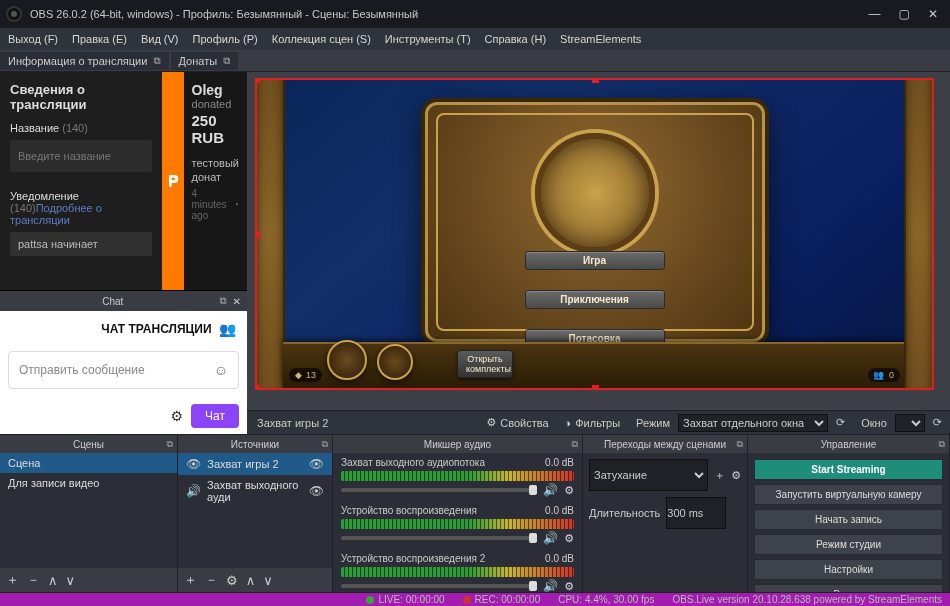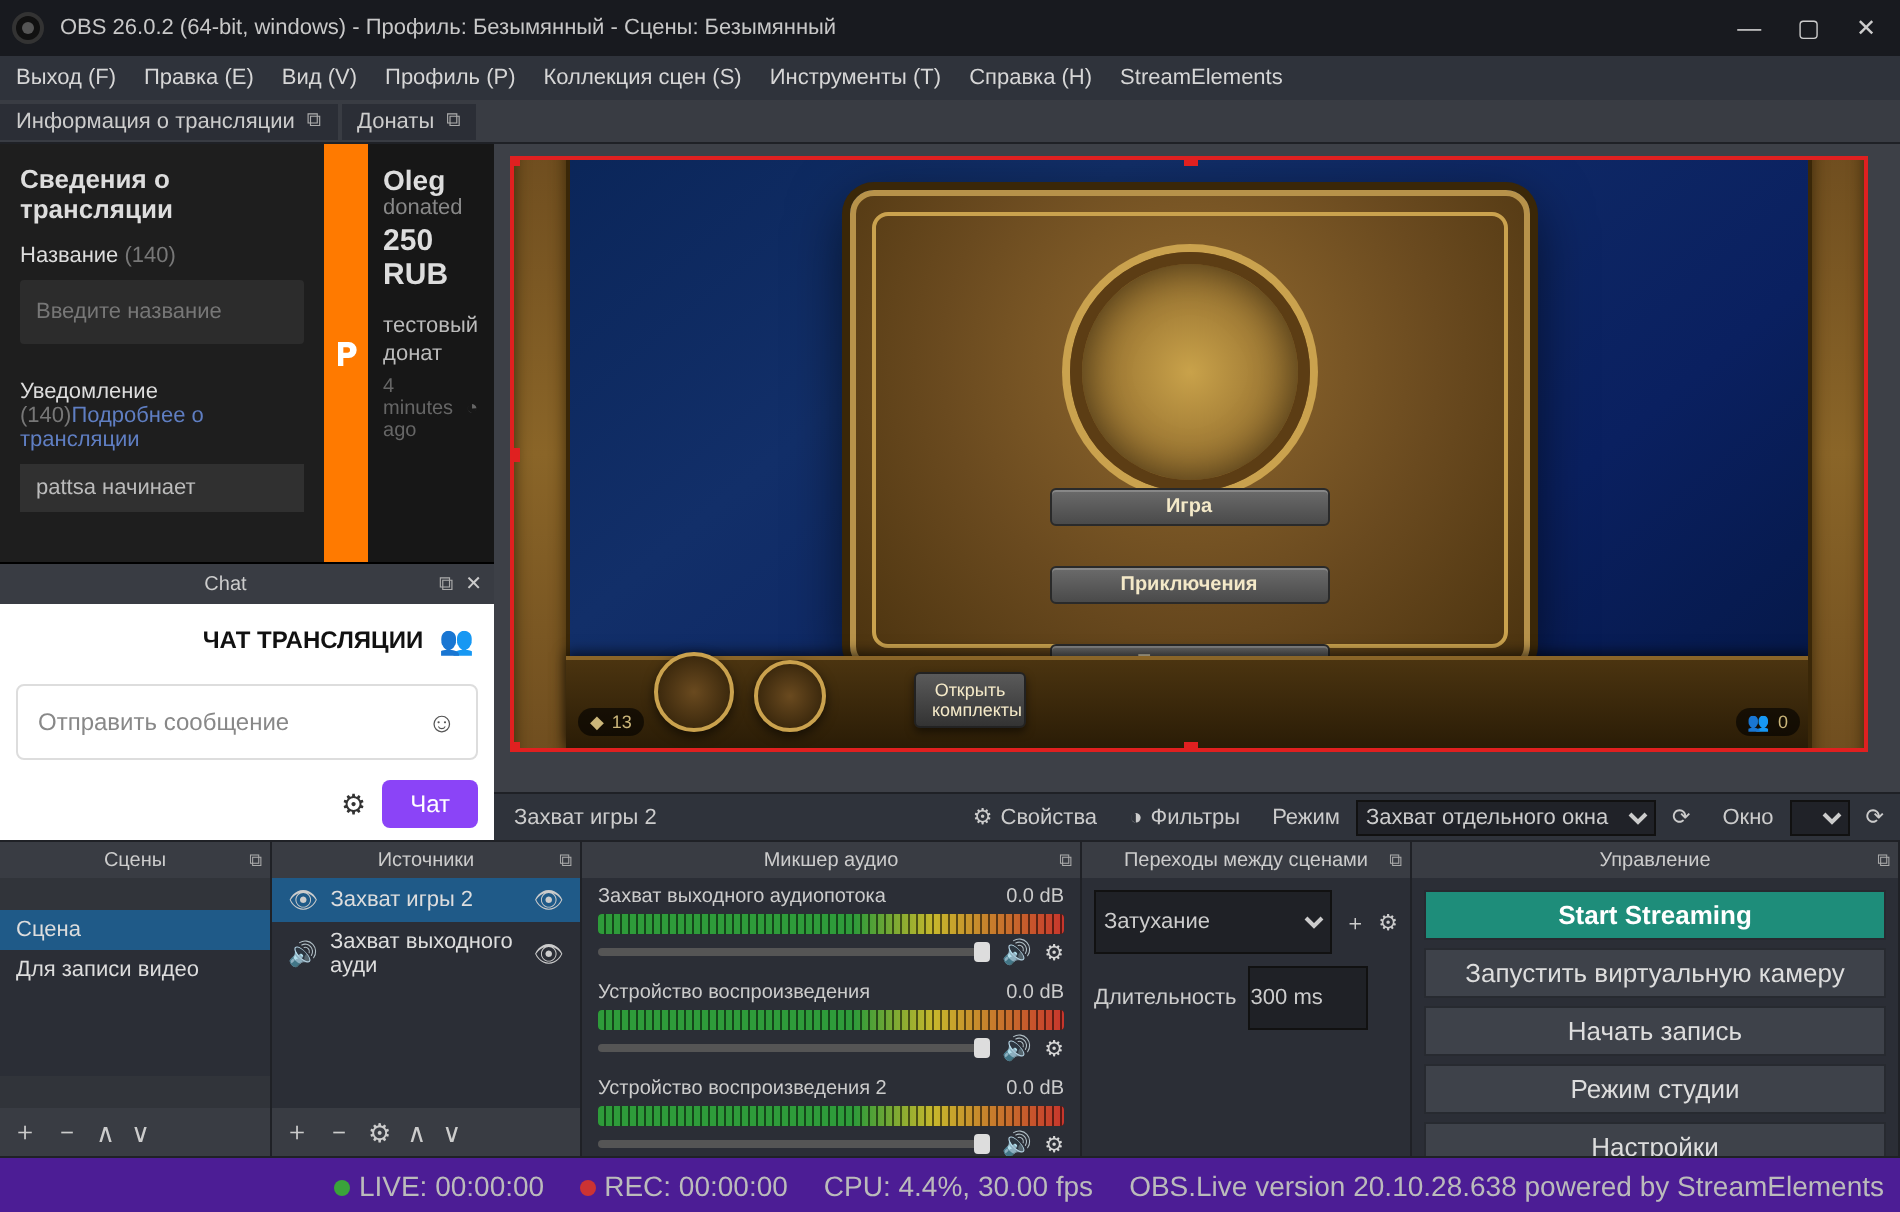--- a/index.html
+++ b/index.html
@@ -85,45 +85,45 @@
 .dock{display:flex;flex-direction:column;border-right:1px solid #1f2126;}
 .dhdr{background:#393c43;height:18px;display:flex;align-items:center;justify-content:center;font-size:10px;color:#ccc;position:relative;}
 .dhdr .pop{position:absolute;right:4px;font-size:9px;color:#aaa;}
 .dock .dbody2{flex:1;overflow:hidden;background:#2b2e36;}
 .dock .dfoot{height:24px;background:#393c43;display:flex;align-items:center;gap:8px;padding:0 6px;color:#ccc;font-size:13px;}
 .dock .dfoot span{cursor:default;}
 .listrow{padding:4px 8px;font-size:11px;color:#ddd;display:flex;align-items:center;gap:6px;}
 .listrow.sel{background:#1f5a88;}
 .eye{font-size:12px;color:#ccc;}
 
-.d-scenes{width:136px;gap:16px;}
+.d-scenes{width:178px;}
 .d-sources{width:155px;}
 .d-mixer{width:250px;}
 .d-trans{width:165px;}
 .d-ctrl{flex:1;}
 
 .mixitem{padding:4px 8px;font-size:10px;}
 .mixitem .mtop{display:flex;justify-content:space-between;color:#ccc;}
 .mixbar{height:10px;background:#111;border-radius:2px;margin:3px 0 2px;position:relative;overflow:hidden;}
 .mixbar::before{content:"";position:absolute;inset:0;background:linear-gradient(90deg,#2e9b3a 0%,#2e9b3a 55%,#c7b72c 72%,#c7352c 100%);}
 .mixbar::after{content:"";position:absolute;inset:0;background:repeating-linear-gradient(90deg,transparent 0,transparent 3px,rgba(0,0,0,.55) 3px,rgba(0,0,0,.55) 4px);}
 .mixctrl{display:flex;align-items:center;gap:6px;justify-content:flex-end;}
 .mixslider{flex:1;height:4px;background:#555;border-radius:2px;position:relative;}
 .mixslider .knob{position:absolute;right:0;top:-3px;width:8px;height:10px;background:#ddd;border-radius:2px;}
 .spk{font-size:12px;} .gear2{font-size:11px;}
 
 .transbody{padding:6px;font-size:11px;color:#ccc;}
 .transbody select,.transbody input{background:#1f2126;color:#ccc;border:1px solid #111;font-size:11px;width:90px;height:32px;}
 .trow{display:flex;align-items:center;gap:6px;margin-bottom:6px;}
 
 .ctrlbody{padding:6px;display:flex;flex-direction:column;gap:4px;}
-.cbtn{background:#3e424a;color:#ddd;font-size:13px;text-align:center;padding:4px 0;border:1px solid #272a30;cursor:default;}
+.cbtn{background:#3e424a;color:#ddd;font-size:10px;text-align:center;padding:4px 0;border:1px solid #272a30;cursor:default;}
 .cbtn.primary{background:#1e8d7a;color:#fff;font-weight:600;}
 
-.statusbar{height:28px;background:#4c1d95;display:flex;align-items:center;font-size:14px;color:#bbb;padding:0 8px;gap:18px;border-top:1px solid #1f2126;}
+.statusbar{height:14px;background:#a21caf;display:flex;align-items:center;font-size:10px;color:#bbb;padding:0 8px;gap:18px;border-top:1px solid #1f2126;}
 .statusbar .sp2{flex:1}
 .dot{width:8px;height:8px;border-radius:50%;background:#3aa33a;display:inline-block;margin-right:4px;vertical-align:middle;}
 .dot.red{background:#c33;}
 </style>
 </head>
 <body>
 
 <div class="app">
 
   <div class="titlebar">

